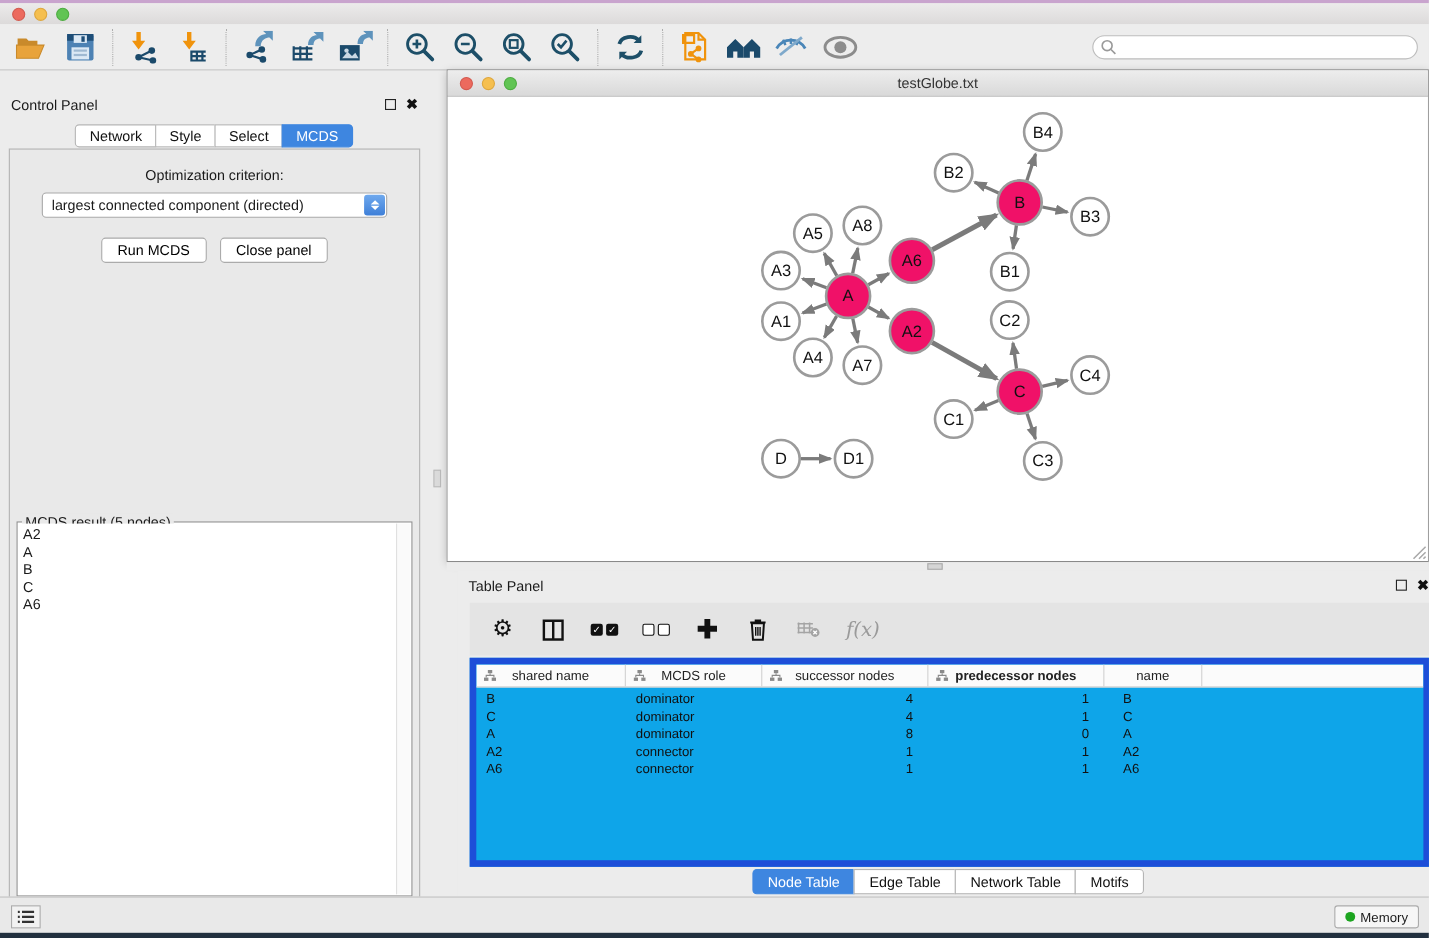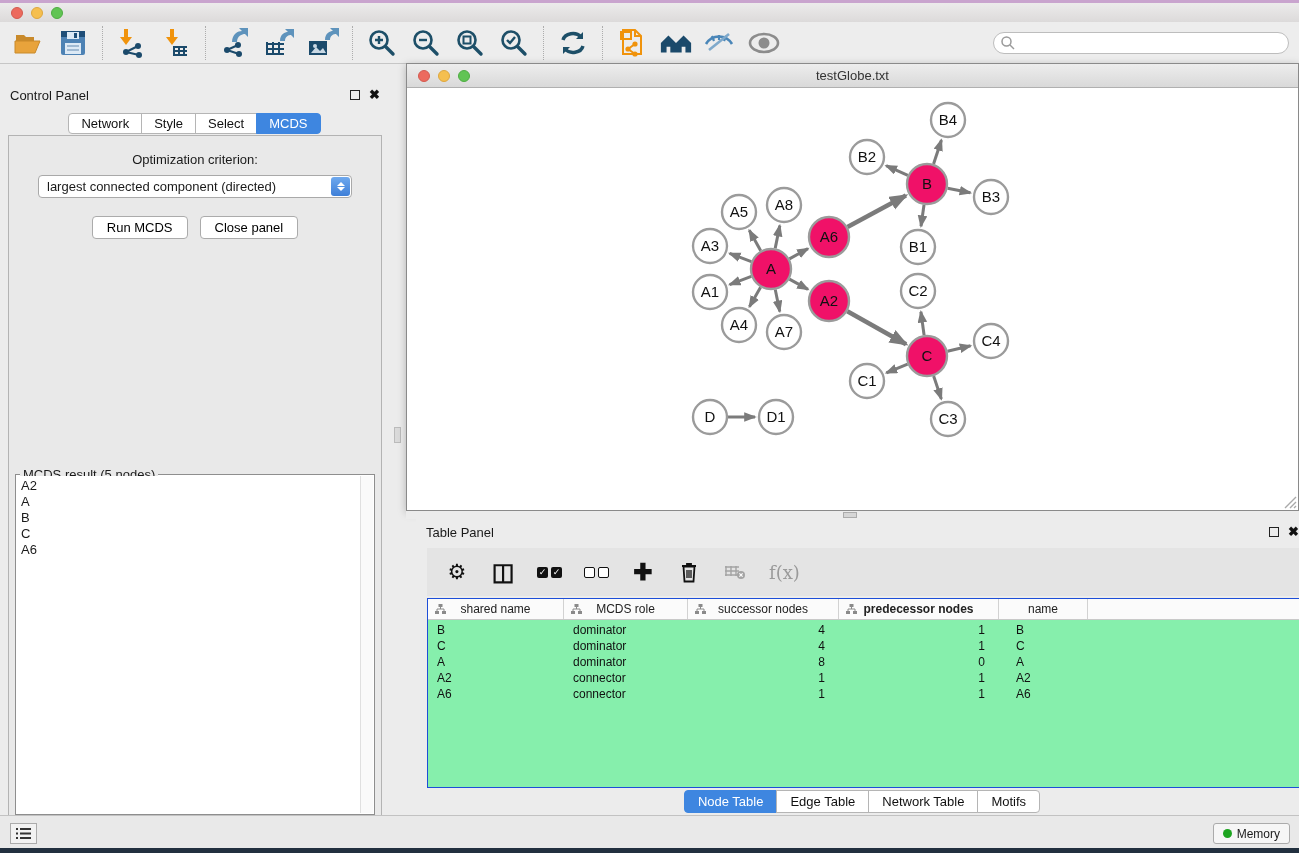--- a/index.html
+++ b/index.html
@@ -86,23 +86,23 @@
   
   .table-panel { position:absolute; left:416px; top:454px; width:893px; height:296px; background:#ECECEC; }
   .tp-toolbar { position:absolute; left:11px; right:9px; top:29px; height:48px; background:#E4E4E4;
                 display:flex; align-items:center; gap:22px; padding-left:18px; }
   .tpi { display:flex; align-items:center; justify-content:center; min-width:24px; height:30px; color:#111; }
   .tpi .uni { font-size:21px; line-height:20px; }
   .cbpair { display:flex; gap:3px; }
   .cb { width:11px; height:11px; border-radius:2px; }
   .cb.checked { background:#111; color:#fff; font-size:9px; line-height:11px; text-align:center; }
   .cb.empty { border:1.8px solid #111; background:#fff; }
-  .fx { font-family:"DejaVu Serif", serif; font-size:18px; color:#9a9a9a; }
-
-  .tp-table { position:absolute; left:11px; right:9px; top:79px; bottom:27px; background:#86efac; border:1px solid #1d4ed8; overflow:hidden; }
+  .fx { font-family:"DejaVu Serif", serif; font-style:italic; font-size:18px; color:#9a9a9a; }
+
+  .tp-table { position:absolute; left:11px; right:9px; top:79px; bottom:27px; background:#0ea5e9; border:6px solid #1d4ed8; overflow:hidden; }
   .thead { display:flex; height:21px; border-bottom:1px solid #C9C9C9; background:#FBFBFB; }
   .th { position:relative; display:flex; align-items:center; justify-content:center; border-right:1px solid #D2D2D2;
         font-size:12px; color:#222; }
   .th .hicon { position:absolute; left:7px; top:5px; }
   .tbody { padding-top:2px; }
   .tr { display:flex; height:16px; align-items:center; }
   .td { font-size:12px; color:#111; white-space:nowrap; overflow:hidden; }
   .td.al { padding-left:9px; text-align:left; }
   .td.ar { padding-right:14px; text-align:right; }
   .td.nm { padding-left:17px; }

